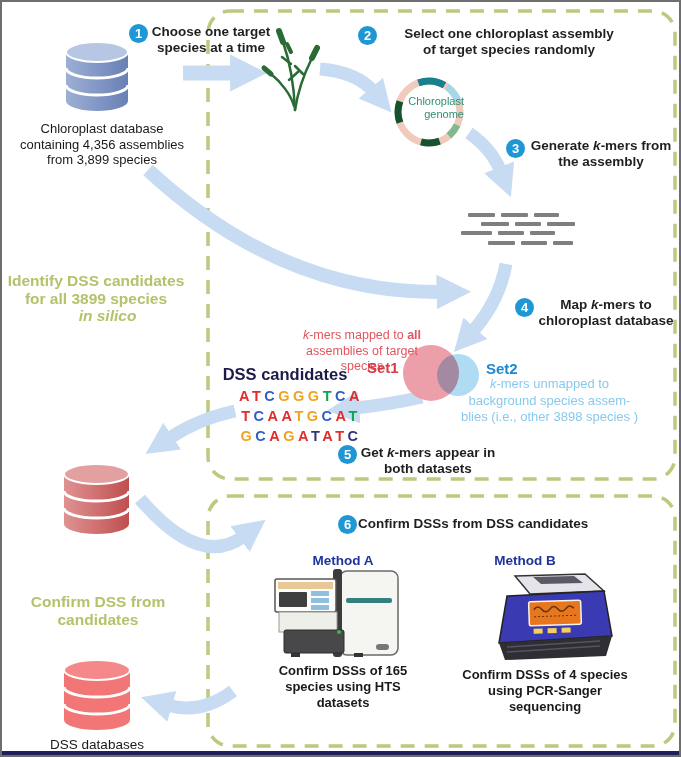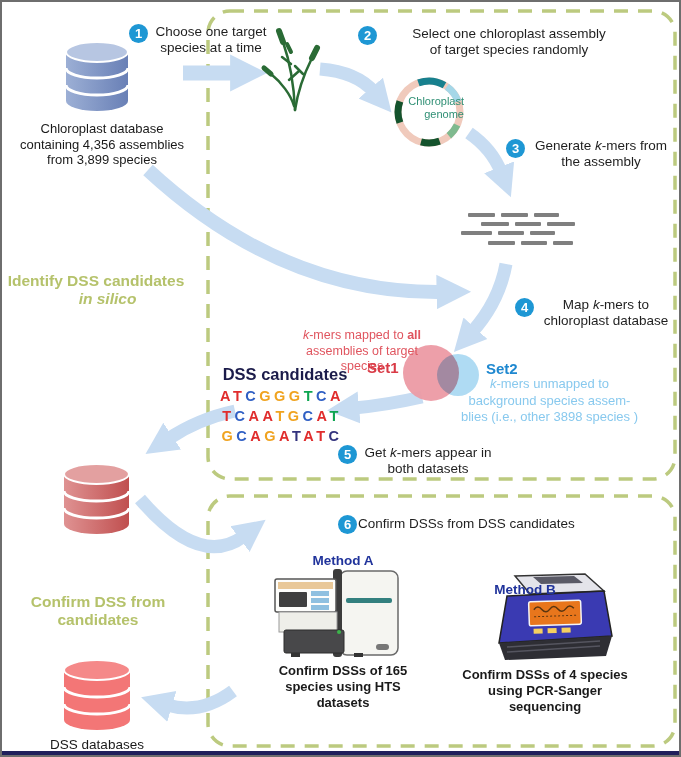--- a/index.html
+++ b/index.html
@@ -10,21 +10,21 @@
   }
   .abs{position:absolute;}
   .ml{white-space:pre-line;}
   .ctr{text-align:center;}
   .bold{font-weight:bold;}
   .stepnum{
     position:absolute;width:19px;height:19px;border-radius:50%;
     background:#1e97d4;color:#ffffff;font-weight:bold;font-size:13px;
     text-align:center;line-height:19px;
   }
-  .steptext{font-weight:normal;font-size:13.5px;line-height:16px;color:#1f1f1f;}
+  .steptext{font-weight:bold;font-size:13.5px;line-height:16px;color:#1f1f1f;}
   .kital{font-style:italic;}
   .greennote{color:#b5c26b;font-weight:bold;font-size:15.5px;line-height:17.5px;}
   .rednote{color:#e0555f;font-size:12.5px;line-height:15.5px;}
   .bluenote{color:#88c9ee;font-size:13px;line-height:16.5px;}
   .dblabel{font-size:13px;line-height:15.5px;color:#1a1a1a;}
   .seq-row{height:20px;line-height:20px;text-align:center;font-weight:bold;
     font-size:14.5px;letter-spacing:3.5px;}
   .kdash{position:absolute;height:4px;background:#7f7f7f;border-radius:1px;}
   .bottombar{position:absolute;left:0;right:0;bottom:0;height:4px;background:#20205c;}
   svg{position:absolute;left:0;top:0;}
@@ -181,43 +181,44 @@
   <div class="abs dblabel ml ctr" style="left:8px;top:119px;width:184px;">Chloroplast database
 containing 4,356 assemblies
 from 3,899 species</div>
   <div class="abs dblabel ctr" style="left:25px;top:735px;width:140px;font-size:13.5px;">DSS databases</div>
 
   <div class="abs ml ctr" style="left:392px;top:93px;width:70px;font-size:11px;line-height:12.5px;color:#2f8f74;text-align:right;">Chloroplast
 genome</div>
 
   <div class="abs greennote ctr" style="left:0;top:270px;width:188px;">
     <div>Identify DSS candidates</div>
+    <div>for all 3899 species</div>
     <div style="font-style:italic;padding-left:23px;">in silico</div>
   </div>
   <div class="abs greennote ml ctr" style="left:12px;top:591px;width:168px;line-height:18px;">Confirm DSS from
 candidates</div>
 
   <div class="abs rednote ctr" style="left:290px;top:312px;width:140px;margin-top:14px;"><span class="kital">k</span><span>-mers mapped to </span><span class="bold">all</span><span> assemblies of target species</span></div>
   <div class="abs bold" style="left:365px;top:357px;font-size:15px;color:#d93a46;">Set1</div>
   <div class="abs bold" style="left:484px;top:358px;font-size:15px;color:#1e88d0;">Set2</div>
   <div class="abs bluenote ctr" style="left:450px;top:374px;width:195px;">
     <div><span class="kital">k</span><span>-mers unmapped to</span></div>
     <div>background species assem-</div>
     <div>blies (i.e., other 3898 species )</div>
   </div>
 
   <div class="abs bold ctr" style="left:212px;top:363px;width:142px;font-size:16.5px;color:#1b1b4a;">DSS candidates</div>
-  <div class="abs" style="left:209px;top:384px;width:142px;">
+  <div class="abs" style="left:228px;top:384px;width:142px;">
       <div class="seq-row"><span style="color: rgb(224, 45, 45);">A</span><span style="color: rgb(224, 45, 45);">T</span><span style="color: rgb(47, 95, 196);">C</span><span style="color: rgb(240, 163, 31);">G</span><span style="color: rgb(240, 163, 31);">G</span><span style="color: rgb(240, 163, 31);">G</span><span style="color: rgb(14, 165, 81);">T</span><span style="color: rgb(47, 95, 196);">C</span><span style="color: rgb(224, 45, 45);">A</span></div>
       <div class="seq-row"><span style="color: rgb(224, 45, 45);">T</span><span style="color: rgb(47, 95, 196);">C</span><span style="color: rgb(224, 45, 45);">A</span><span style="color: rgb(224, 45, 45);">A</span><span style="color: rgb(240, 163, 31);">T</span><span style="color: rgb(240, 163, 31);">G</span><span style="color: rgb(47, 95, 196);">C</span><span style="color: rgb(224, 45, 45);">A</span><span style="color: rgb(14, 165, 81);">T</span></div>
       <div class="seq-row"><span style="color: rgb(240, 163, 31);">G</span><span style="color: rgb(47, 95, 196);">C</span><span style="color: rgb(224, 45, 45);">A</span><span style="color: rgb(240, 163, 31);">G</span><span style="color: rgb(224, 45, 45);">A</span><span style="color: rgb(50, 50, 125);">T</span><span style="color: rgb(224, 45, 45);">A</span><span style="color: rgb(224, 45, 45);">T</span><span style="color: rgb(50, 50, 125);">C</span></div>
     </div>
 
   <div class="abs bold ctr" style="left:291px;top:551px;width:100px;font-size:13.5px;color:#20339b;">Method A</div>
-  <div class="abs bold ctr" style="left:473px;top:580px;width:100px;font-size:13.5px;color:#20339b;">Method B</div>
+  <div class="abs bold ctr" style="left:473px;top:551px;width:100px;font-size:13.5px;color:#20339b;">Method B</div>
   <div class="abs bold ml ctr" style="left:263px;top:661px;width:156px;font-size:13px;line-height:16px;">Confirm DSSs of 165
 species using HTS
 datasets</div>
   <div class="abs bold ml ctr" style="left:457px;top:665px;width:172px;font-size:13px;line-height:16px;">Confirm DSSs of 4 species
 using PCR-Sanger
 sequencing</div>
 
   <div class="bottombar"></div>
 </div>
 

